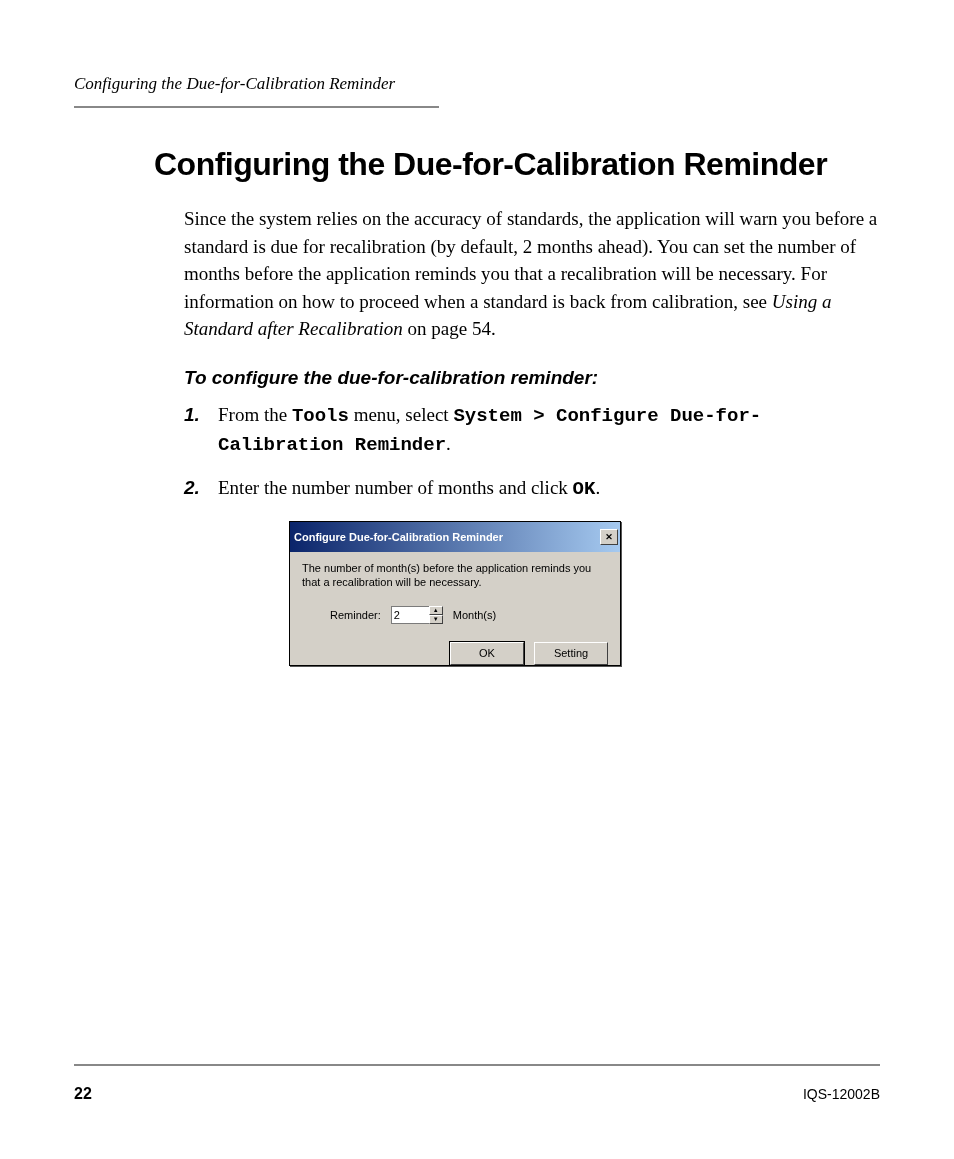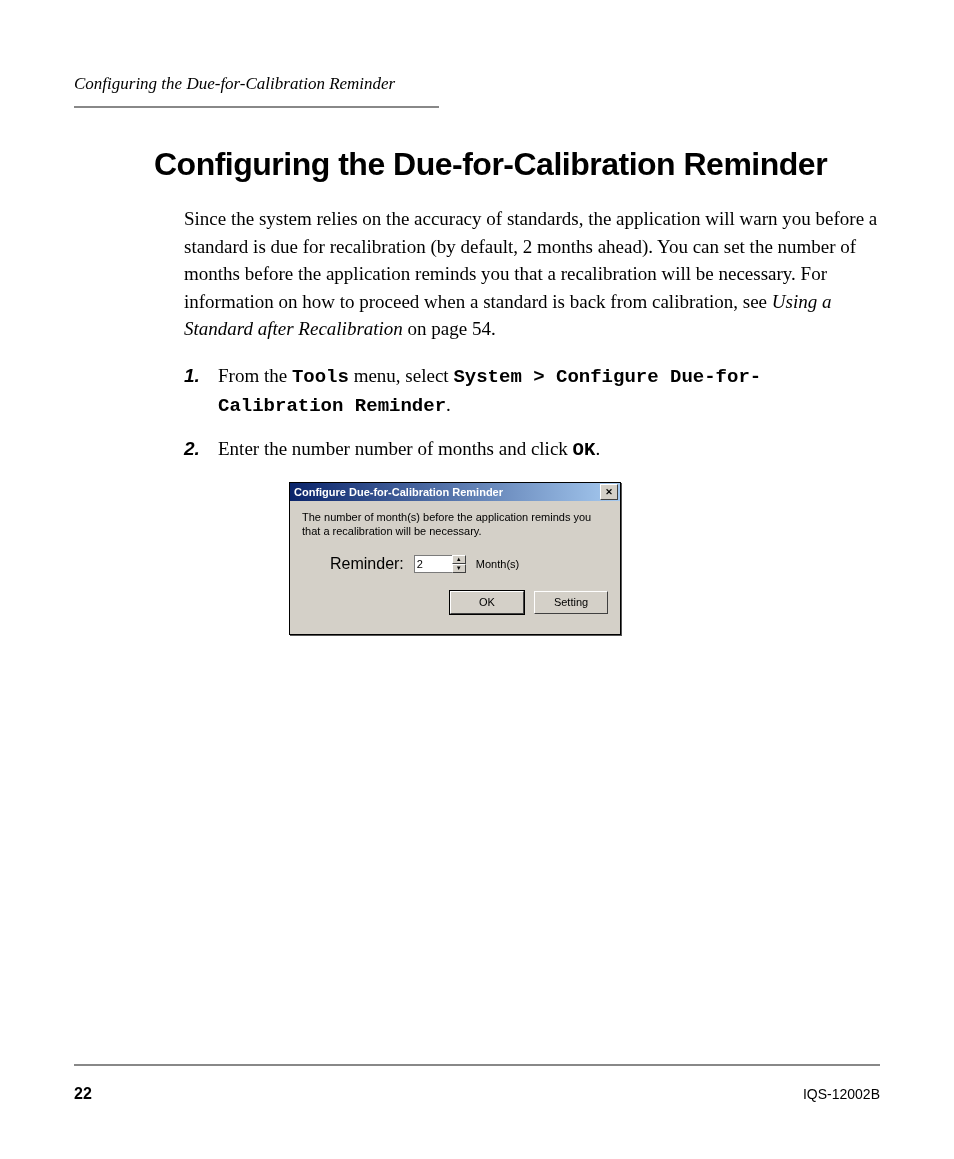--- a/index.html
+++ b/index.html
@@ -93,21 +93,21 @@
     border: 1px solid #000;
     background: #d4d0c8;
     font-family: Tahoma, Arial, sans-serif;
     font-size: 11px;
     color: #000;
     box-shadow: 1px 1px 0 #555;
   }
   .dlg-titlebar {
     display: flex;
     align-items: center;
-    height: 18px;
+    height: 30px;
     background: linear-gradient(to right, #0a246a, #a6caf0);
     color: #fff;
     font-weight: 700;
     padding: 0 2px 0 4px;
   }
   .dlg-titlebar .title-text {
     flex: 1;
     font-size: 11px;
     white-space: nowrap;
     overflow: hidden;
@@ -123,36 +123,36 @@
     align-items: center;
     justify-content: center;
     color: #000;
     font-family: Arial, sans-serif;
     font-size: 9px;
     font-weight: 700;
     line-height: 1;
     cursor: default;
   }
   .dlg-body {
-    padding: 10px 12px 20px 12px;
+    padding: 10px 12px 0 12px;
   }
   .dlg-desc {
     font-size: 11px;
     line-height: 1.25;
     margin-bottom: 16px;
   }
   .dlg-row {
     display: flex;
     align-items: center;
     justify-content: flex-start;
     margin: 0 0 18px 28px;
     gap: 10px;
   }
   .dlg-label {
-    font-size: 16px;
+    font-size: 11px;
   }
   .spin {
     display: flex;
     align-items: stretch;
     height: 18px;
   }
   .spin input {
     width: 38px;
     height: 18px;
     border: 1px solid #7b7b7b;
@@ -244,20 +244,21 @@
     <div class="running-section">Configuring the Due-for-Calibration Reminder</div>
     <hr class="running-rule">
   </div>
 
   <h1 class="main-heading">Configuring the Due-for-Calibration Reminder</h1>
 
   <p class="body-text">
     <span>Since the system relies on the accuracy of standards, the application will warn you before a standard is due for recalibration (by default, 2 months ahead). You can set the number of months before the application reminds you that a recalibration will be necessary. For information on how to proceed when a standard is back from calibration, see </span><span class="italic">Using a Standard after Recalibration</span><span> on page 54.</span>
   </p>
 
+  <div class="task-head">To configure the due-for-calibration reminder:</div>
 
   <ol class="steps">
     <li>
       <span class="num">1.</span>
       <span class="txt">
         <span>From the </span><span class="b">Tools</span><span> menu, select </span><span class="b">System &gt; Configure Due-for-Calibration Reminder</span><span>.</span>
       </span>
     </li>
     <li>
       <span class="num">2.</span>

